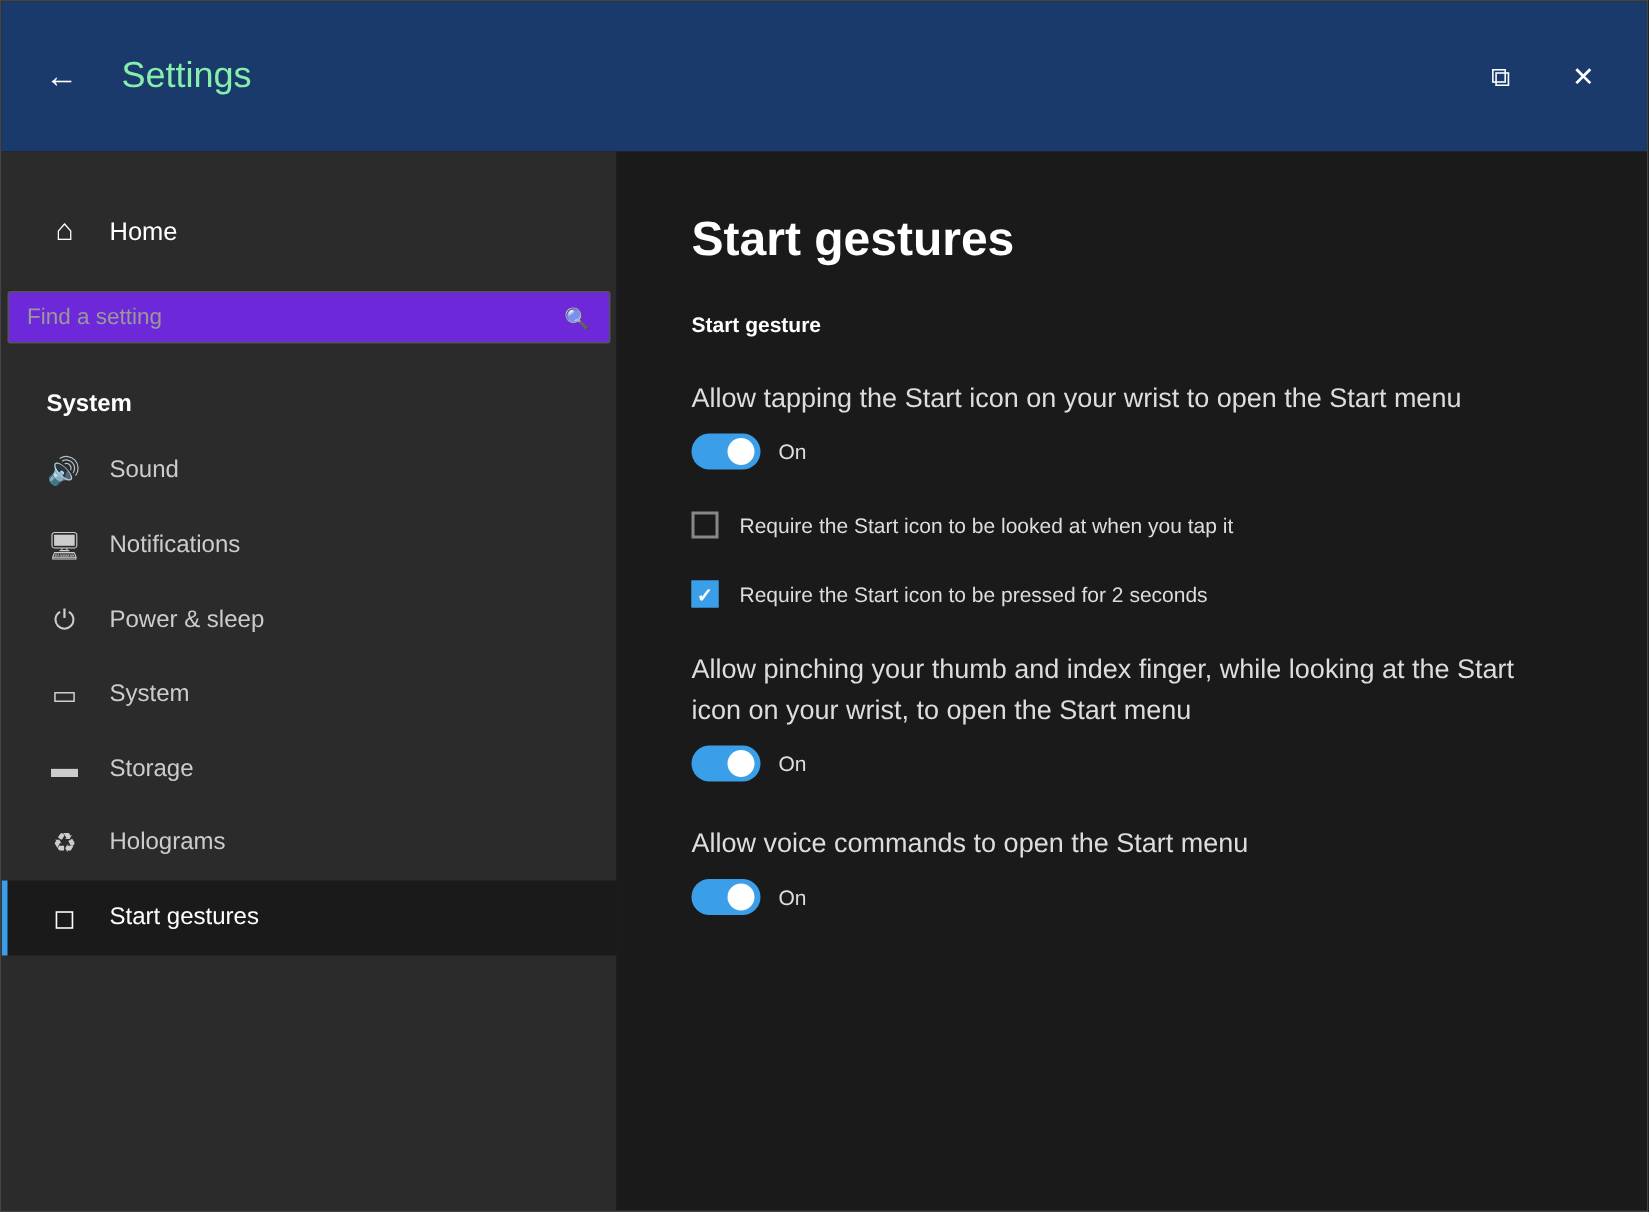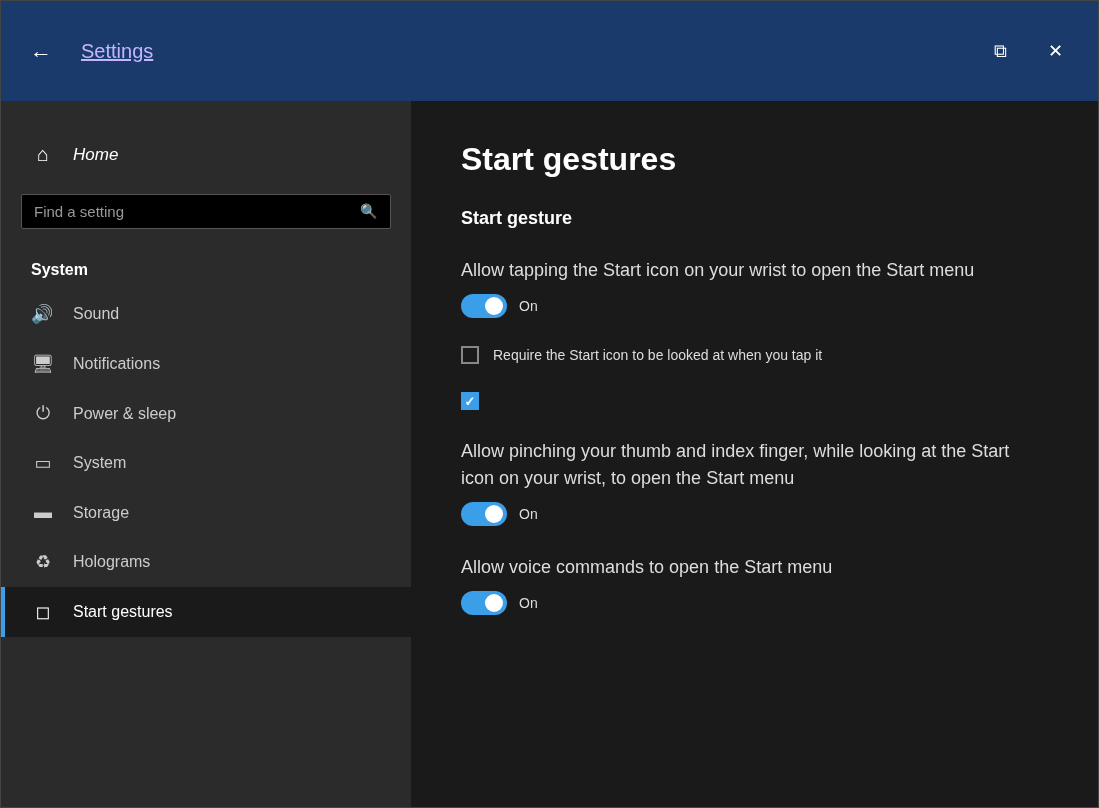--- a/index.html
+++ b/index.html
@@ -40,24 +40,23 @@
       cursor: pointer;
       color: white;
       font-size: 22px;
       display: flex;
       align-items: center;
       justify-content: center;
       width: 40px;
       height: 40px;
     }
     .title-text {
-      color: #c4b5fd;
-      font-size: 20px;
+      color: #86efac;
+      font-size: 24px;
       font-weight: 400;
-      text-decoration: underline;
     }
     .title-bar-right {
       display: flex;
       align-items: center;
       gap: 10px;
     }
     .window-btn {
       background: none;
       border: none;
       cursor: pointer;
@@ -94,28 +93,27 @@
       color: white;
     }
     .sidebar-home-icon {
       font-size: 20px;
       width: 24px;
       text-align: center;
     }
     .sidebar-home-label {
       font-size: 17px;
       color: white;
-      font-style: italic;
     }
 
     .search-box {
-      margin: 16px 20px;
-      display: flex;
-      align-items: flex-start;
-      background: #000000;
+      margin: 16px 4px;
+      display: flex;
+      align-items: center;
+      background: #6d28d9;
       border: 1px solid #555;
       border-radius: 2px;
       padding: 8px 12px;
       gap: 10px;
     }
     .search-input {
       background: none;
       border: none;
       outline: none;
       color: #ccc;
@@ -174,21 +172,21 @@
     }
 
     .page-title {
       font-size: 32px;
       font-weight: 600;
       color: white;
       margin-bottom: 30px;
     }
 
     .section-title {
-      font-size: 18px;
+      font-size: 14px;
       font-weight: 600;
       color: white;
       margin-bottom: 28px;
     }
 
     .setting-item {
       margin-bottom: 28px;
     }
 
     .setting-desc {
@@ -361,20 +359,21 @@
       <div class="setting-item">
         <div class="checkbox-row">
           <div class="checkbox"></div>
           <span class="checkbox-label">Require the Start icon to be looked at when you tap it</span>
         </div>
       </div>
 
       <div class="setting-item">
         <div class="checkbox-row">
           <div class="checkbox checked"></div>
+          <span class="checkbox-label">Require the Start icon to be pressed for 2 seconds</span>
         </div>
       </div>
 
       <div class="setting-item">
         <div class="setting-desc">Allow pinching your thumb and index finger, while looking at the Start icon on your wrist, to open the Start menu</div>
         <div class="toggle-row">
           <div class="toggle"></div>
           <span class="toggle-label">On</span>
         </div>
       </div>

